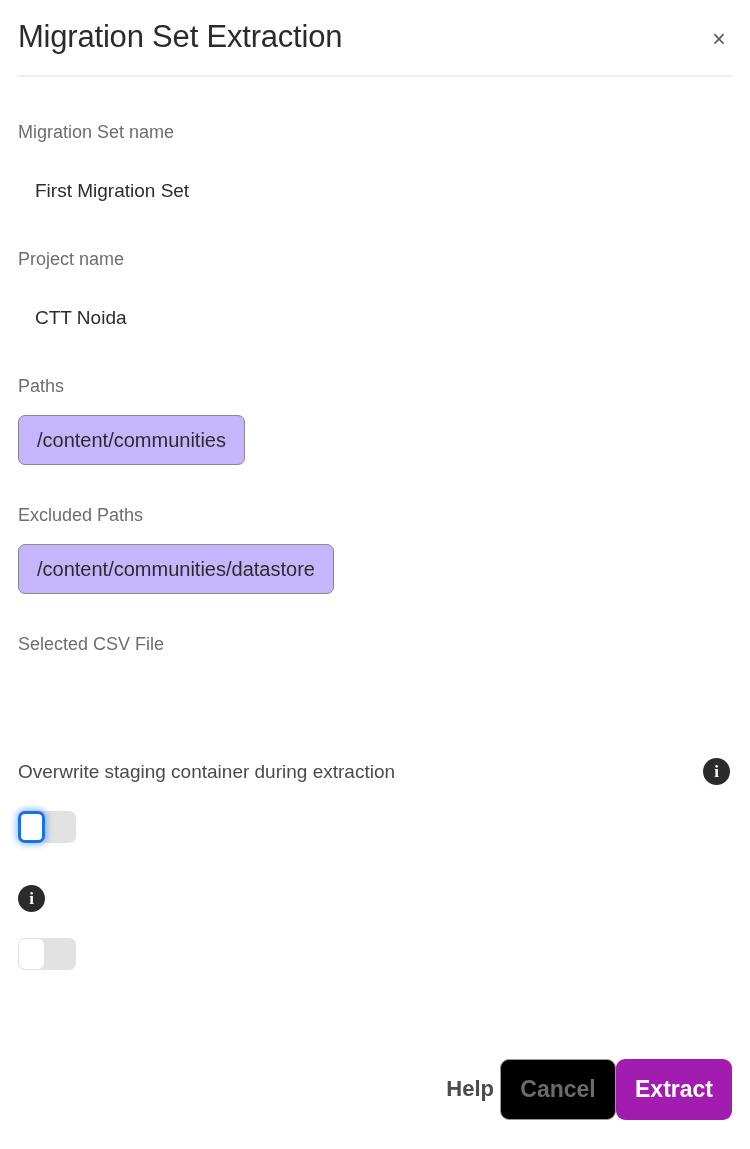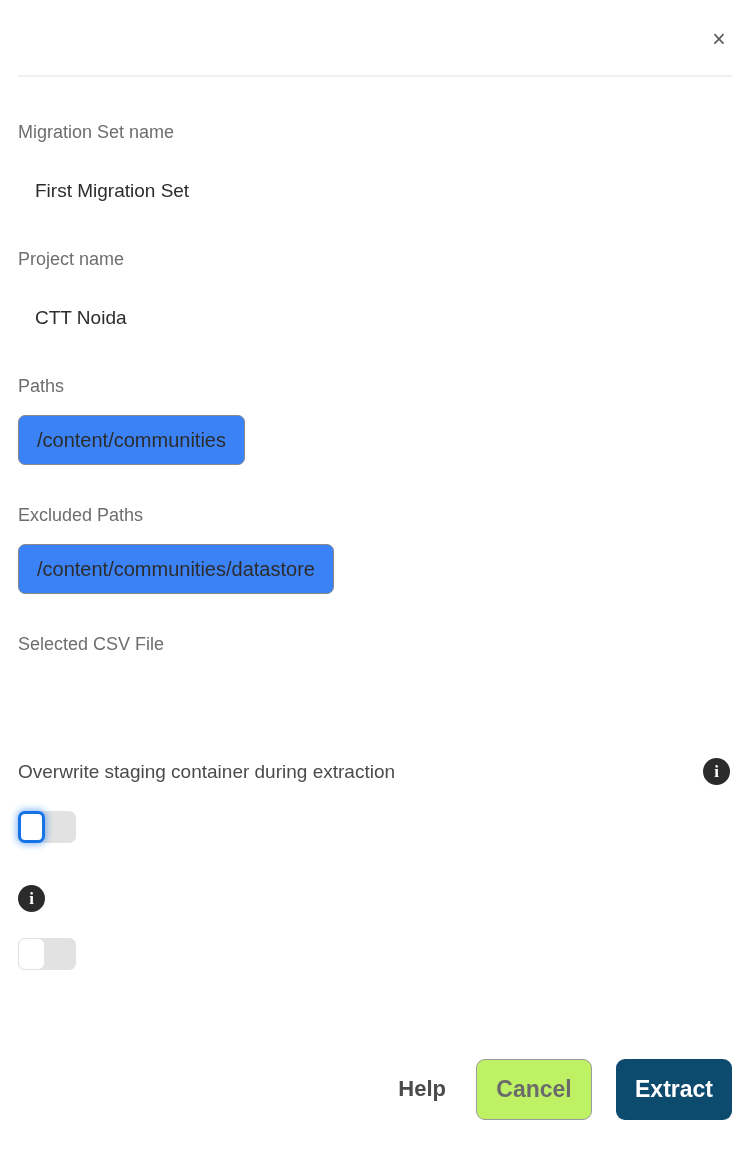--- a/index.html
+++ b/index.html
@@ -116,21 +116,21 @@
     flex-wrap: wrap;
     gap: 10px;
   }
   .path-chip {
     display: inline-flex;
     align-items: center;
     height: 50px;
     padding: 0 18px;
     border: 1.6px solid #8a8a8a;
     border-radius: 7px;
-    background: #3b82f6;
+    background: #c4b5fd;
     font-size: 20px;
     color: #2c2c2c;
     line-height: 1;
     white-space: nowrap;
     box-sizing: border-box;
     cursor: default;
   }
 
   
   .switch-block {
@@ -204,64 +204,64 @@
   
   .dialog-footer {
     position: absolute;
     left: 0;
     top: 1058px;
     width: 750px;
     height: 62px;
     display: flex;
     align-items: center;
     justify-content: flex-end;
-    gap: 24px;
     padding-right: 18px;
     box-sizing: border-box;
   }
   .btn {
     font-family: "Liberation Sans", sans-serif;
     border: none;
     cursor: pointer;
     box-sizing: border-box;
     line-height: 1;
   }
   .btn-quiet {
     background: transparent;
     color: #4b4b4b;
     font-size: 22px;
     font-weight: bold;
     padding: 8px 6px;
   }
   .btn-secondary {
     width: 116px;
     height: 61px;
-    background: #bef264;
+    background: #000000;
     border: 1.8px solid #9a9a9a;
     border-radius: 9px;
     color: #6b6b6b;
     font-size: 23px;
     font-weight: bold;
   }
   .btn-cta {
     width: 116px;
     height: 61px;
-    background: #0c4a6e;
+    background: #a21caf;
     border-radius: 9px;
     color: #ffffff;
     font-size: 23px;
     font-weight: bold;
   }
 </style>
 </head>
 <body>
 
 <div class="dialog">
 
   <div class="dialog-header">
+    <div class="dialog-title">Migration Set Extraction</div>
     <button class="close-btn">×</button>
     <div class="header-divider"></div>
   </div>
 
   <div class="dialog-body">
 
     <div class="field-group g-msname">
       <div class="field-label">Migration Set name</div>
       <div class="field-value">First Migration Set</div>
     </div>

